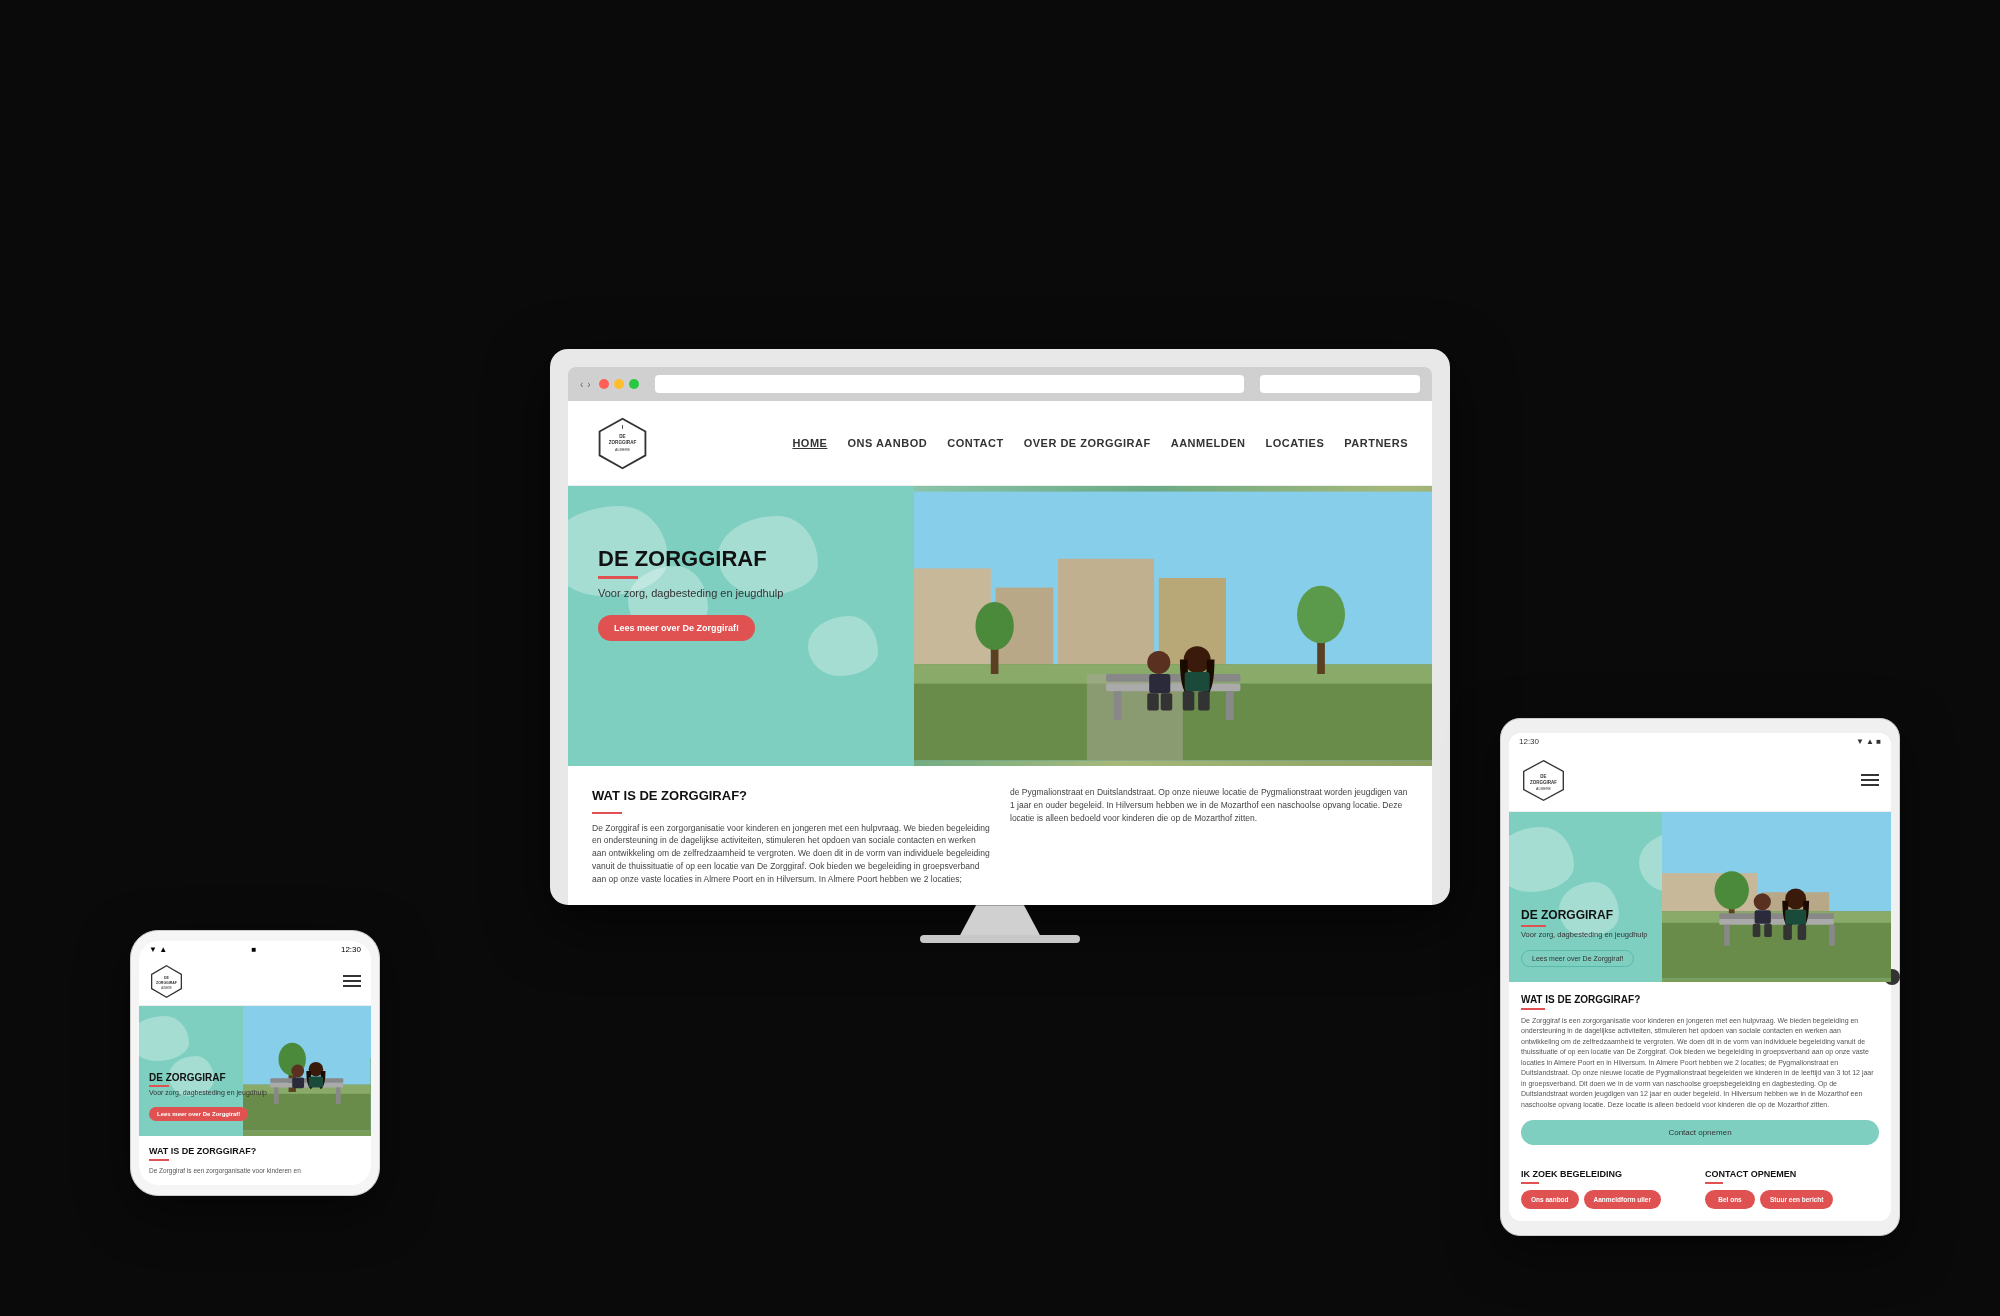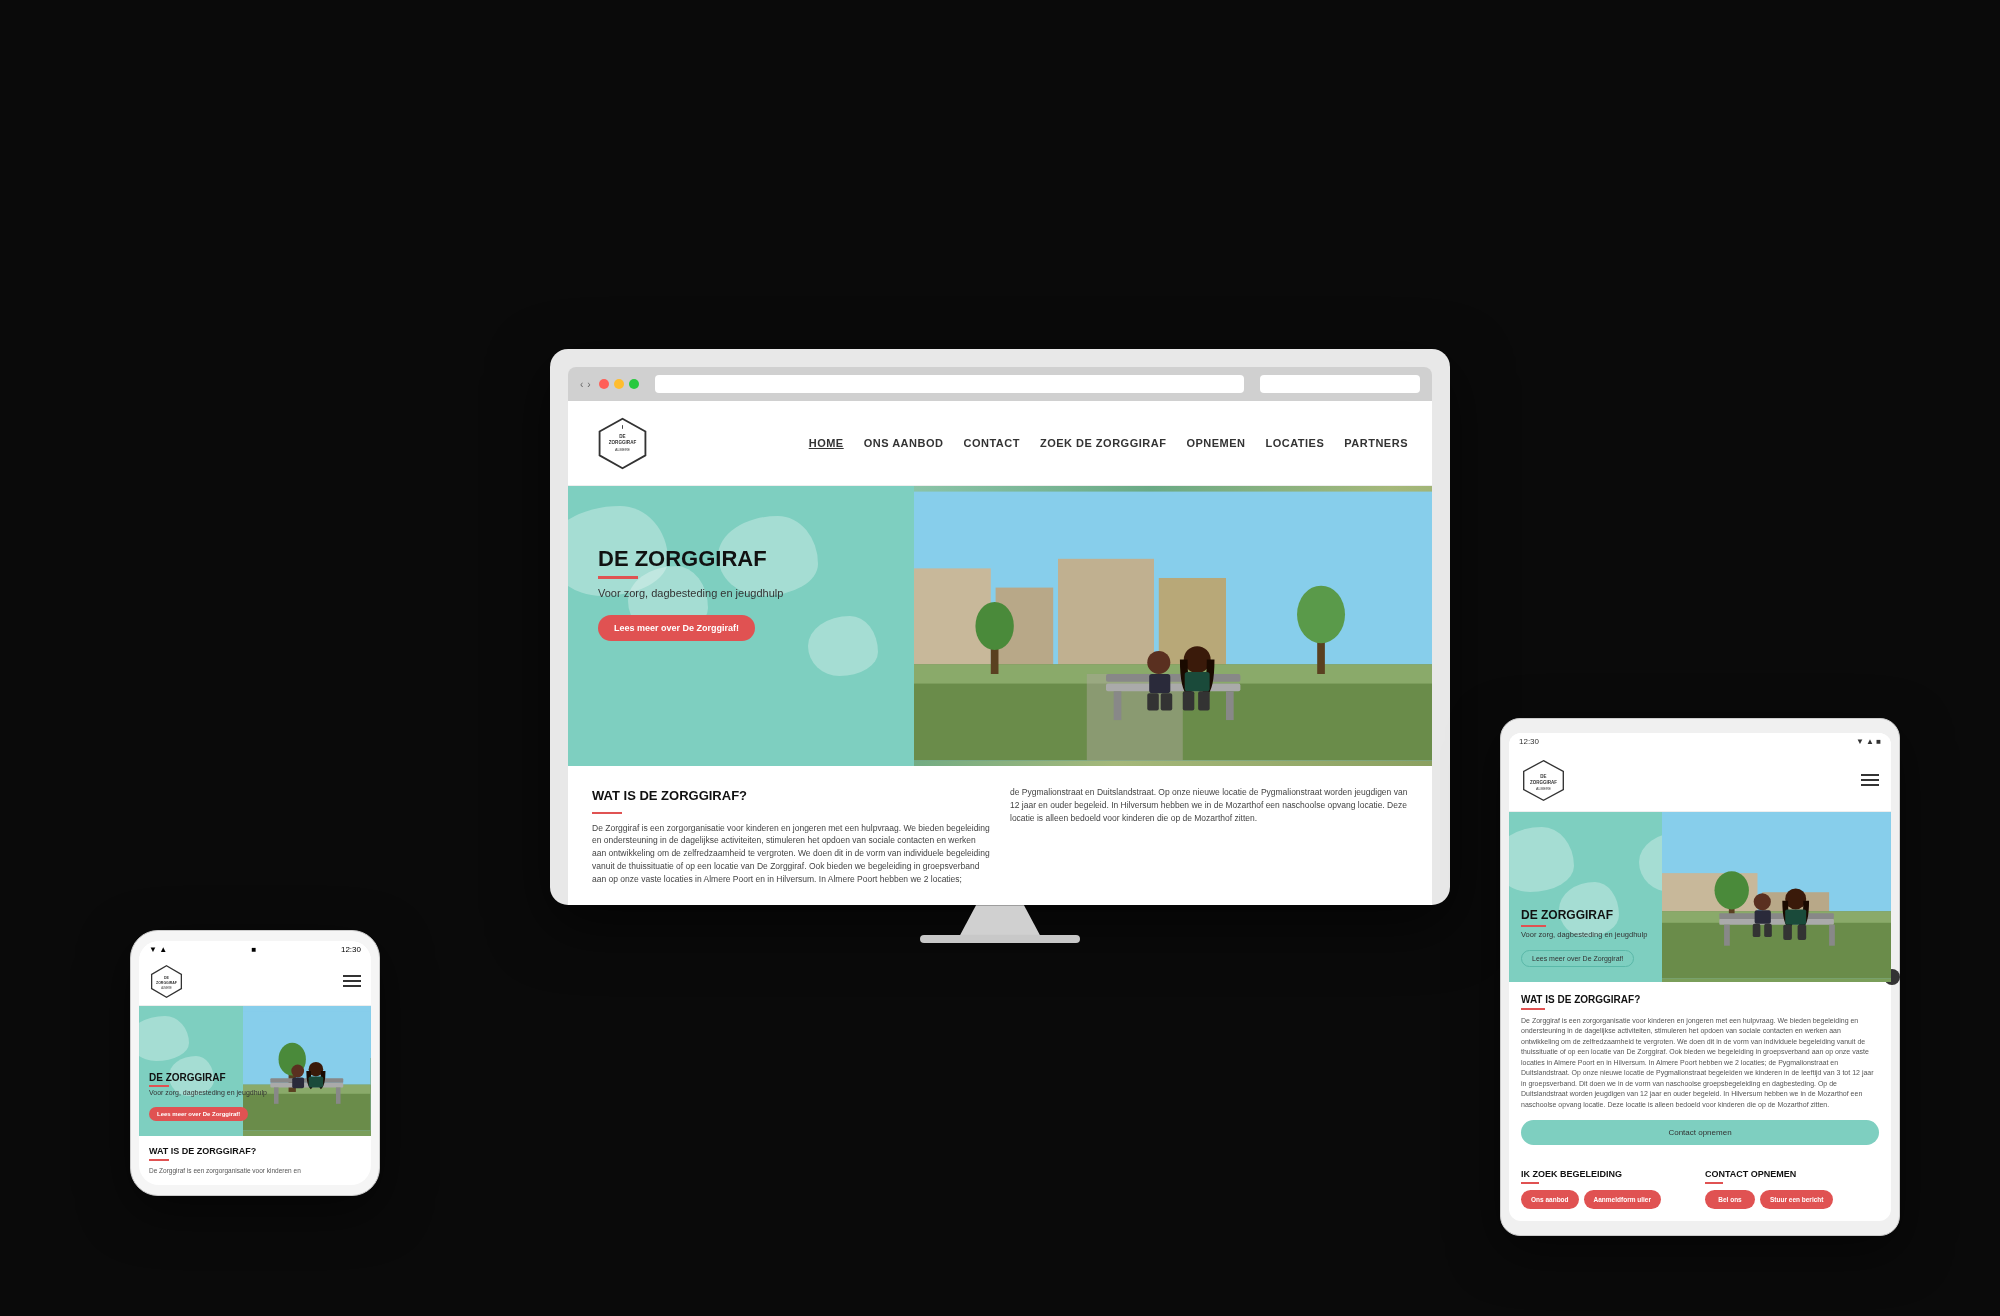--- a/index.html
+++ b/index.html
@@ -604,24 +604,24 @@
             <li class="active">
               <a href="#">HOME</a>
             </li>
             <li>
               <a href="#">ONS AANBOD</a>
             </li>
             <li>
               <a href="#">CONTACT</a>
             </li>
             <li>
-              <a href="#">ZOEK DE ZORGGIRAF</a>
+              <a href="#">OVER DE ZORGGIRAF</a>
             </li>
             <li>
-              <a href="#">OPNEMEN</a>
+              <a href="#">AANMELDEN</a>
             </li>
             <li>
               <a href="#">LOCATIES</a>
             </li>
             <li>
               <a href="#">PARTNERS</a>
             </li>
           </ul>
         </div>
 
@@ -683,21 +683,21 @@
           </div>
         </div>
 
         <div class="content-section">
           <div class="content-col">
             <div class="content-heading">WAT IS DE ZORGGIRAF?</div>
             <div class="content-red-line"></div>
             <p>De Zorggiraf is een zorgorganisatie voor kinderen en jongeren met een hulpvraag. We bieden begeleiding en ondersteuning in de dagelijkse activiteiten, stimuleren het opdoen van sociale contacten en werken aan ontwikkeling om de zelfredzaamheid te vergroten. We doen dit in de vorm van individuele begeleiding vanuit de thuissituatie of op een locatie van De Zorggiraf. Ook bieden we begeleiding in groepsverband aan op onze vaste locaties in Almere Poort en in Hilversum. In Almere Poort hebben we 2 locaties;</p>
           </div>
           <div class="content-col">
-            <p>de Pygmalionstraat en Duitslandstraat. Op onze nieuwe locatie de Pygmalionstraat worden jeugdigen van 12 jaar en ouder begeleid. In Hilversum hebben we in de Mozarthof een naschoolse opvang locatie. Deze locatie is alleen bedoeld voor kinderen die op de Mozarthof zitten.</p>
+            <p>de Pygmalionstraat en Duitslandstraat. Op onze nieuwe locatie de Pygmalionstraat worden jeugdigen van 1 jaar en ouder begeleid. In Hilversum hebben we in de Mozarthof een naschoolse opvang locatie. Deze locatie is alleen bedoeld voor kinderen die op de Mozarthof zitten.</p>
           </div>
         </div>
       </div>
     </div>
     <div class="monitor-stand"></div>
     <div class="monitor-base"></div>
   </div>
 
   <div class="mobile-phone">
     <div class="phone-frame">

